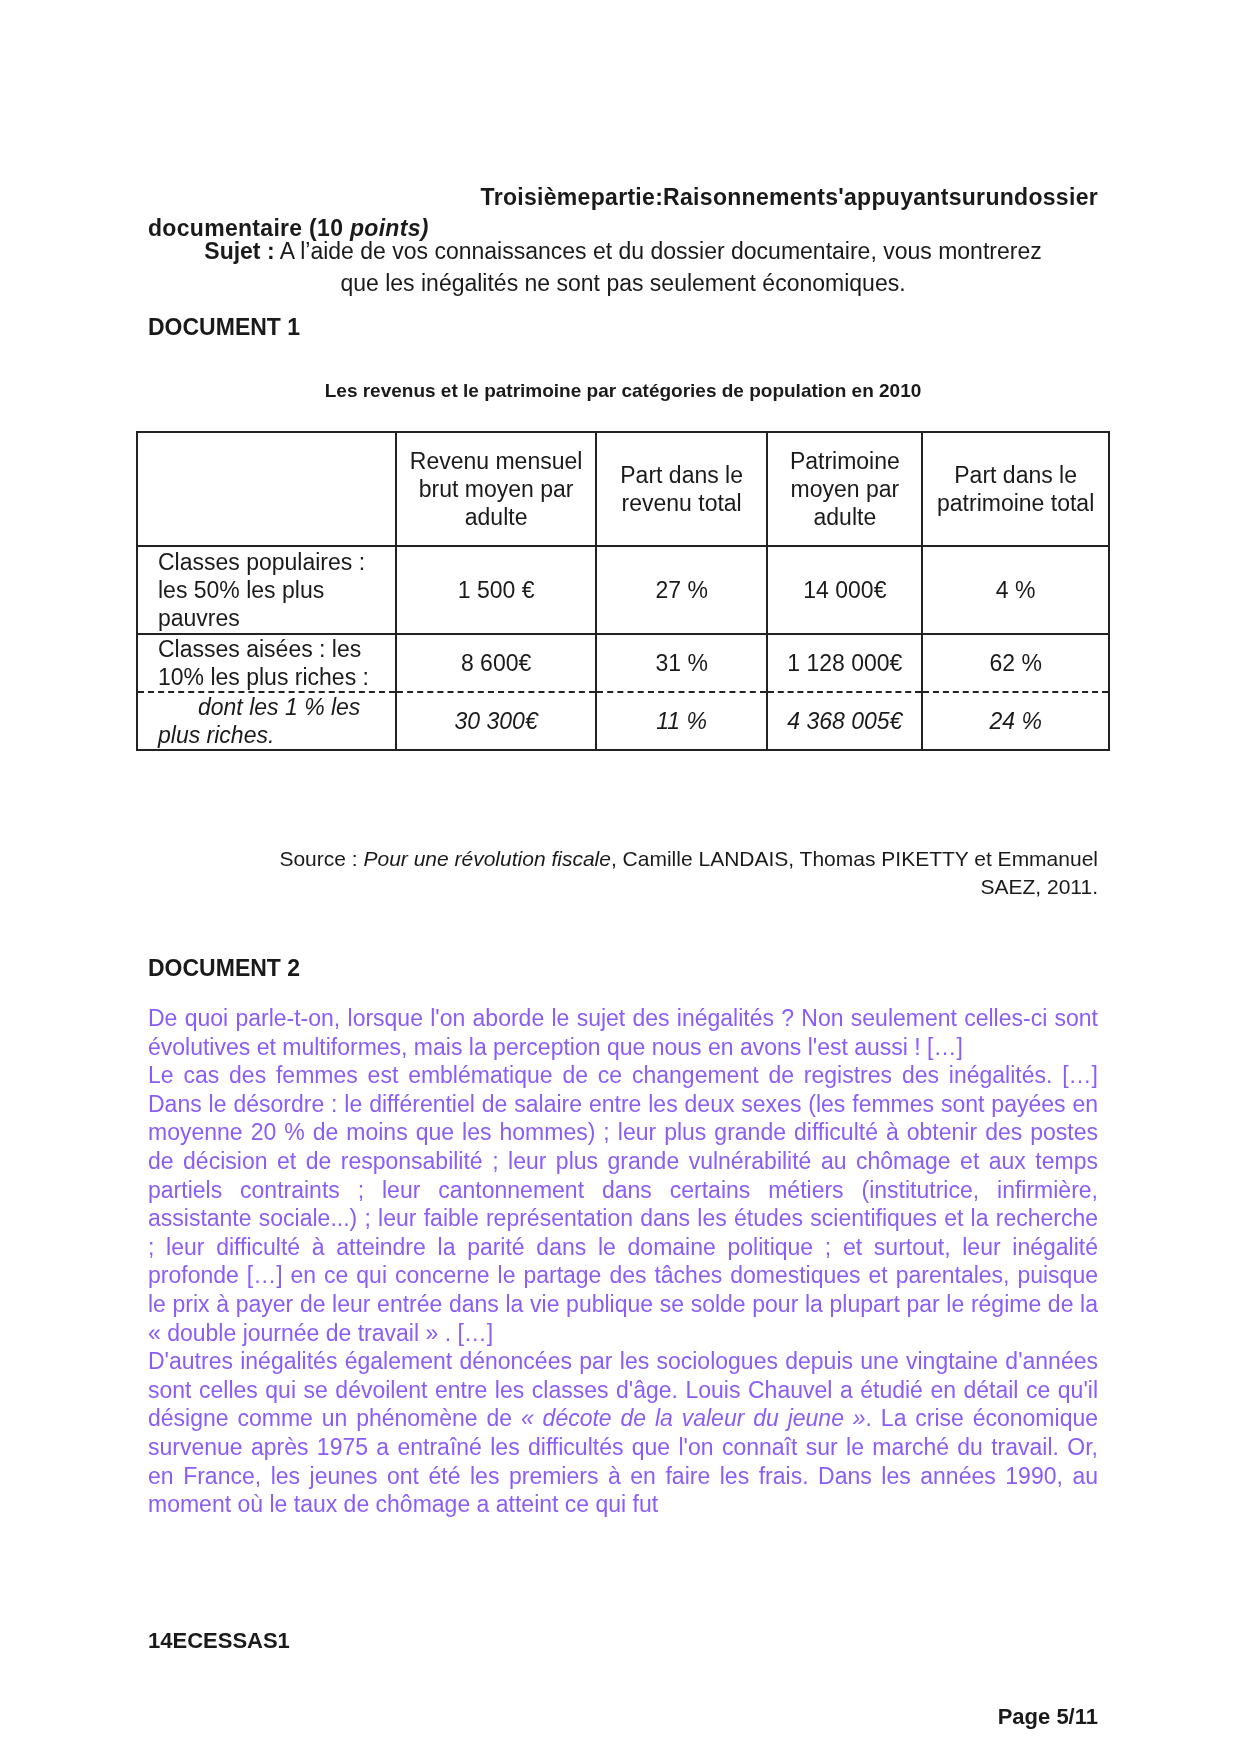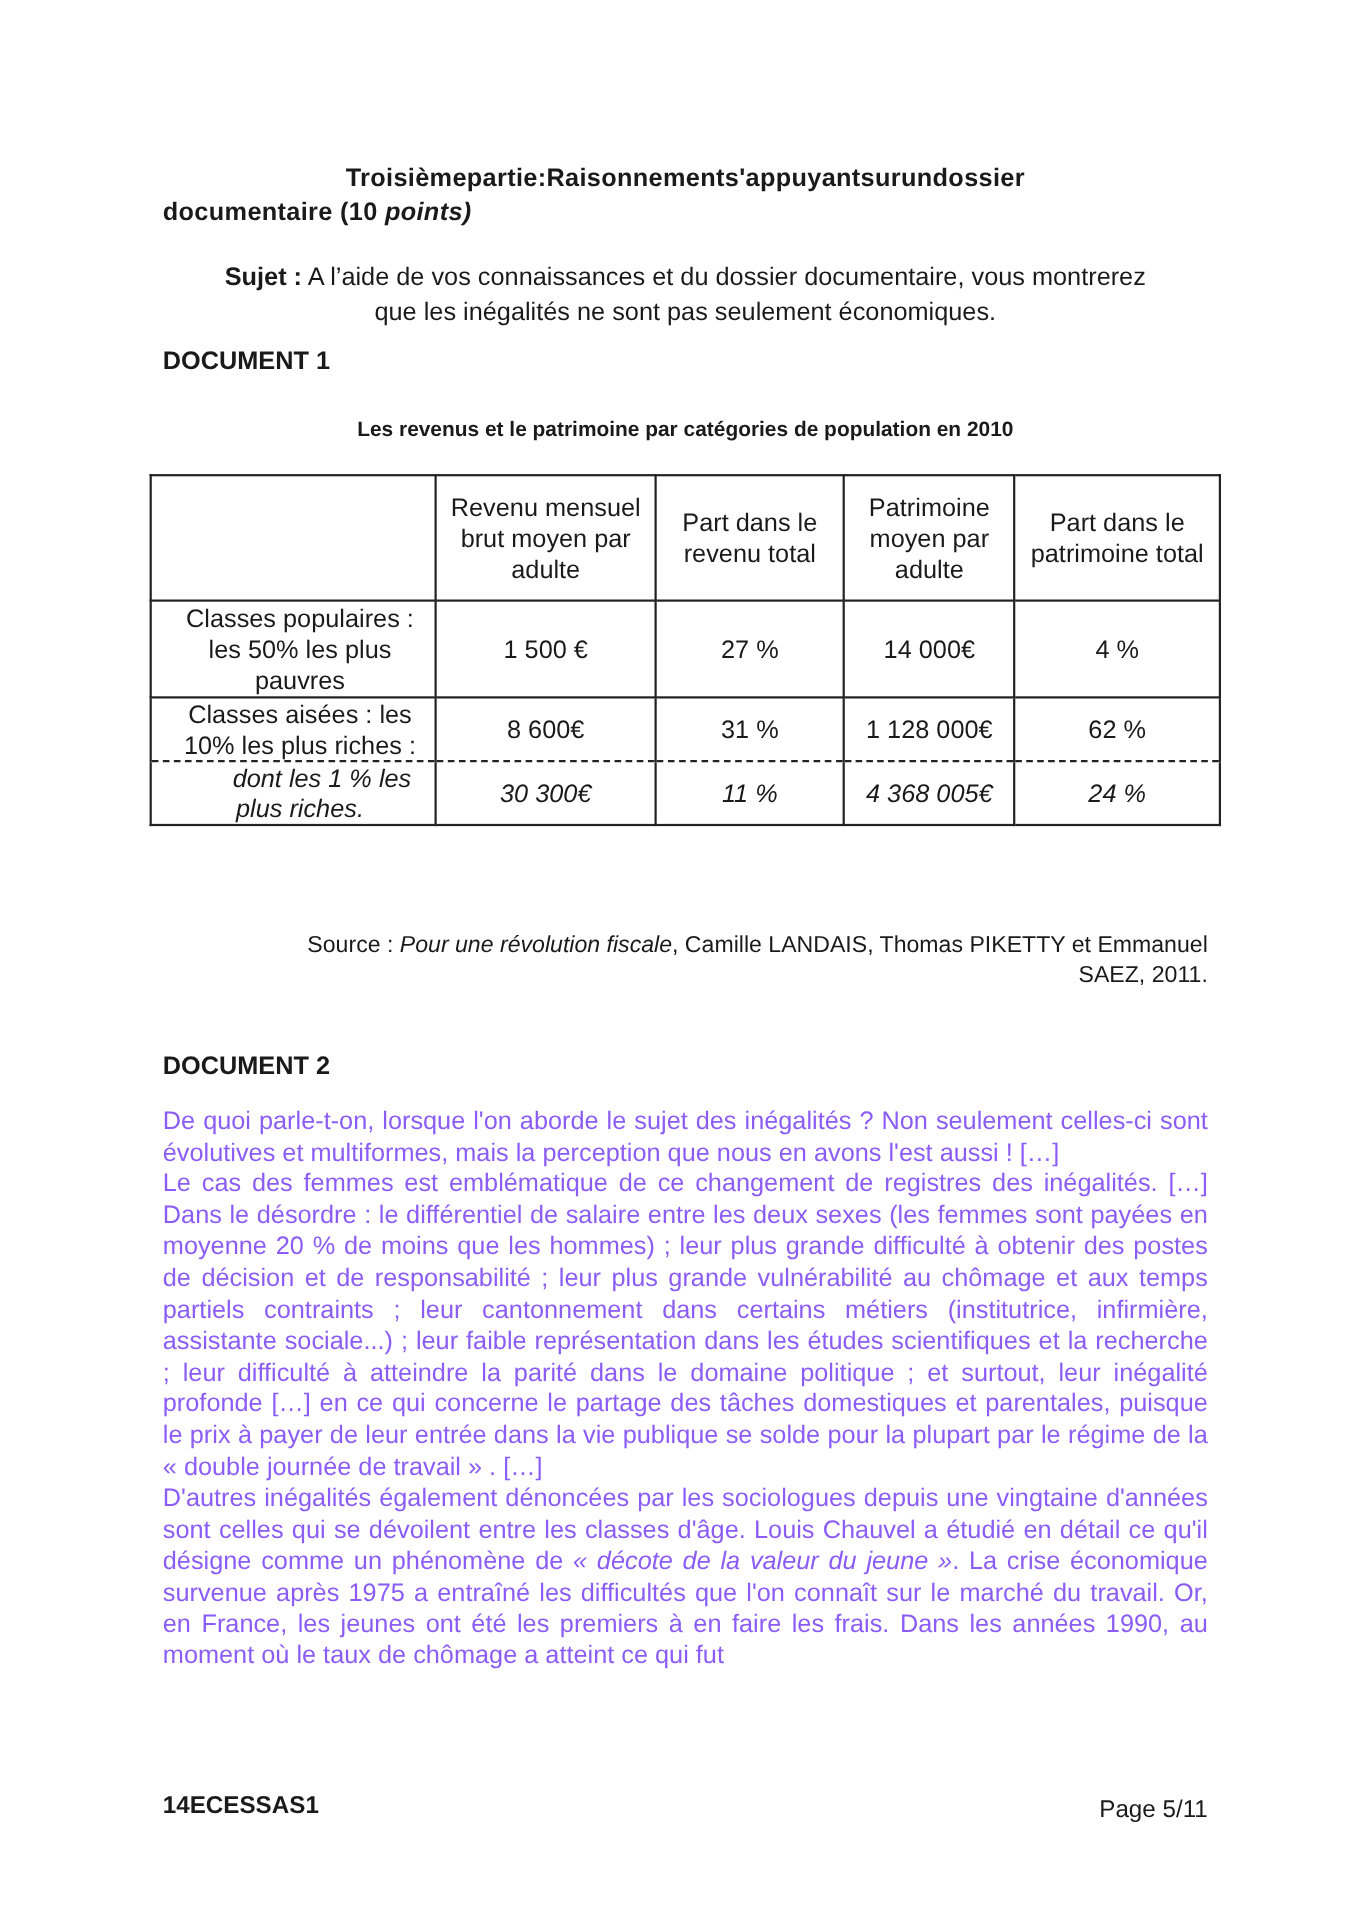--- a/index.html
+++ b/index.html
@@ -1,41 +1,41 @@
 <!DOCTYPE html>
 <html><head>
 <meta charset="utf-8">
 <style>
   html, body { margin: 0; padding: 0; background: #ffffff; }
   body { width: 1240px; height: 1754px; position: relative; overflow: hidden;
          font-family: "Liberation Sans", sans-serif; color: #1a1a1a; }
   .page { position: absolute; left: 148px; top: 0; width: 950px; }
   .part-title { position: absolute; top: 146px; left: 0; width: 950px; font-weight: bold; font-size: 23px; line-height: 31px; text-align: justify; text-align-last: left; letter-spacing: 0.3px; }
-  .part-title .line1 { display: flex; justify-content: center; }
+  .part-title .line1 { display: flex; justify-content: flex-end; margin-top: 36px; }
   .subject { position: absolute; top: 235px; left: 0; width: 950px; font-size: 23px; line-height: 32px; text-align: center; }
   .subject b { font-weight: bold; }
   .doc-heading { position: absolute; left: 0; font-weight: bold; font-size: 23px; }
   .table-title { position: absolute; top: 380px; left: 0; width: 950px; text-align: center; font-weight: bold; font-size: 19px; }
   table.data { position: absolute; top: 431px; left: -12px; width: 974px; border-collapse: collapse; font-size: 23px; line-height: 28px; }
   table.data td, table.data th { border: 2px solid #222; padding: 0 8px; font-weight: normal; }
   table.data th { text-align: center; vertical-align: middle; height: 112px; }
   table.data td { text-align: center; vertical-align: middle; }
-  table.data td.label { text-align: center; padding-left: 20px; }
+  table.data td.label { text-align: left; padding-left: 20px; }
   table.data tr.r1 td { height: 86px; }
   table.data tr.r2 td { height: 56px; }
   table.data tr.r3 td { height: 56px; border-bottom: 2px dashed #222; }
   table.data tr.r4 td { height: 56px; border-top: 2px dashed #222; font-style: italic; }
   table.data tr.r4 td.label .indent { padding-left: 40px; }
   .source { position: absolute; top: 845px; left: 0; width: 950px; text-align: right; font-size: 21px; line-height: 28px; }
   .source i { font-style: italic; }
   .body-text { position: absolute; top: 1004px; left: 0; width: 950px; font-size: 23px; line-height: 28.6px; text-align: justify; color: #8b5cf6; }
   .body-text p { margin: 0; }
   .body-text i { font-style: italic; }
   .footer-left { position: absolute; top: 1628px; left: 0; font-weight: bold; font-size: 22px; }
-  .footer-right { position: absolute; top: 1632px; right: 0; font-weight: normal; font-size: 22px; }
+  .footer-right { position: absolute; top: 1704px; right: 0; font-weight: bold; font-size: 22px; }
 </style>
 </head>
 <body>
 
 <div class="page">
 
   <div class="part-title">
     <div class="line1">
       <span>Troisième</span>
       <span>partie</span>

